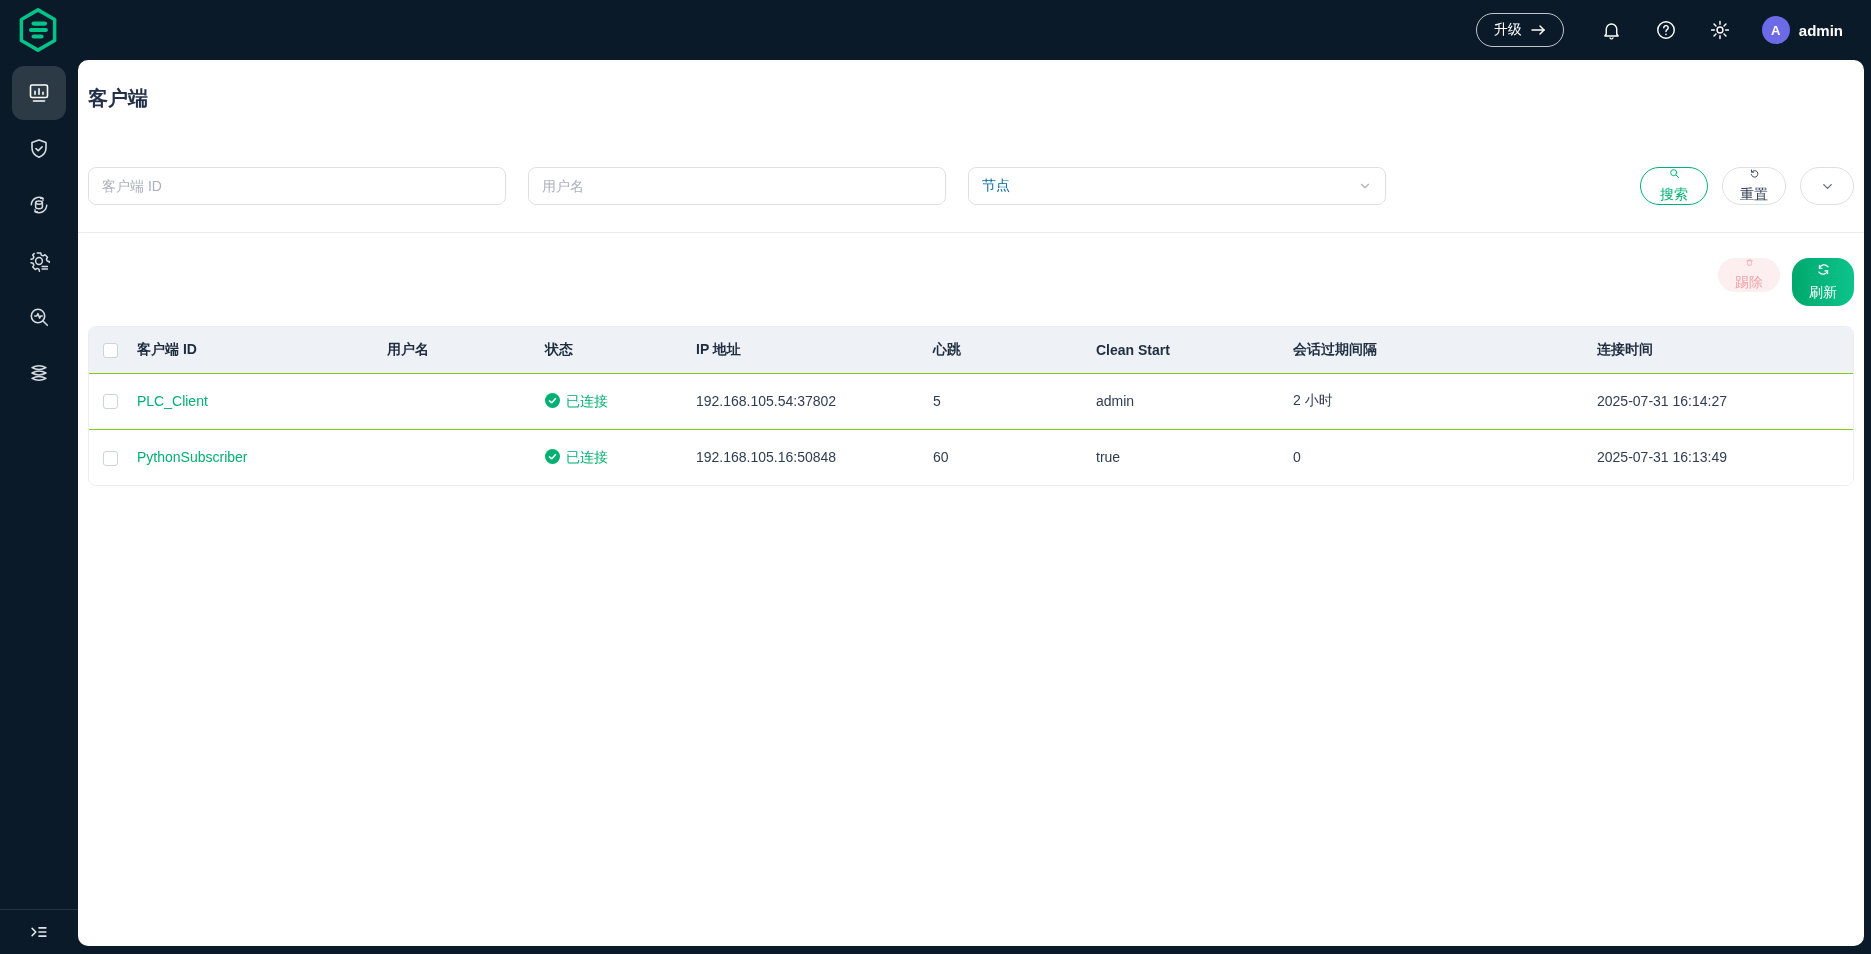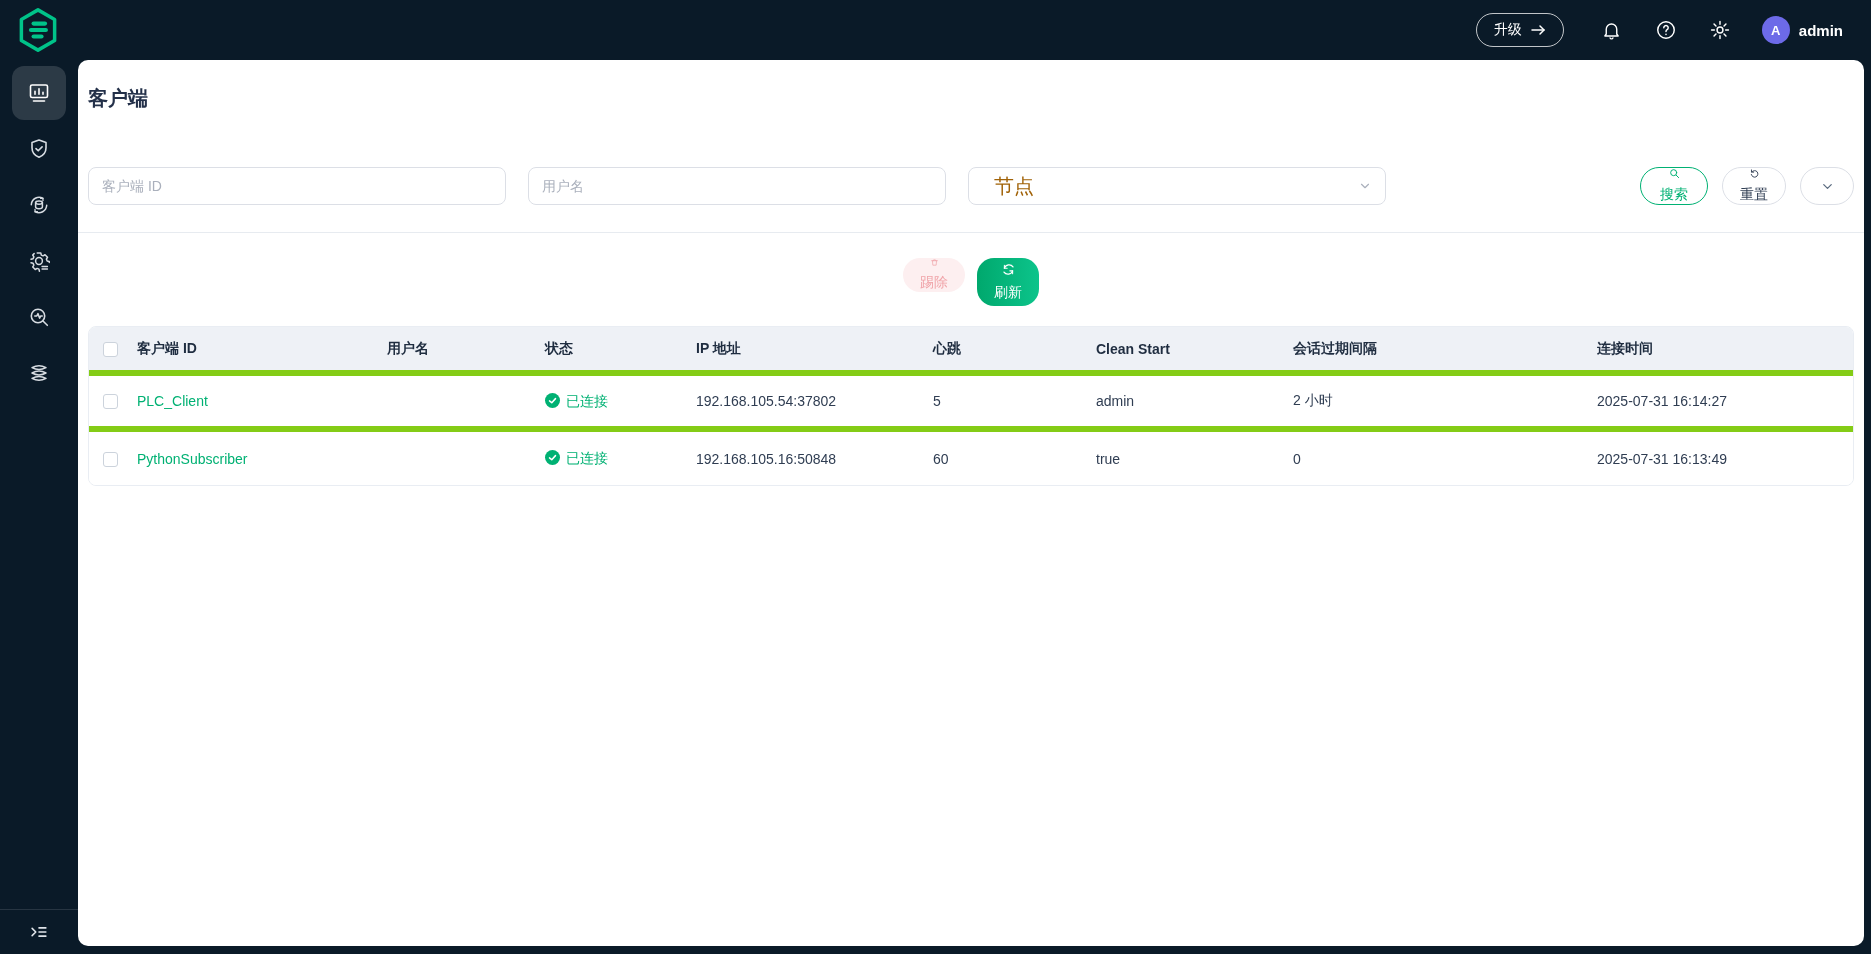--- a/index.html
+++ b/index.html
@@ -42,39 +42,39 @@
   .text-input {
     width:418px; height:38px; border:1px solid #dcdfe6; border-radius:8px;
     padding:0 13px; font-size:14px; color:#2f3d52; outline:none; background:#fff;
     font-family:"Liberation Sans", sans-serif;
   }
   .text-input::placeholder { color:#aab0bc; }
   .select-box {
     width:418px; height:38px; border:1px solid #dcdfe6; border-radius:8px;
     display:flex; align-items:center; justify-content:space-between; padding:0 13px; cursor:pointer; background:#fff;
   }
-  .select-placeholder { color:#a16207; font-size:20px;margin-left:12px; }
+  .select-placeholder { color:#0369a1; font-size:14px; }
   .filter-actions { margin-left:auto; display:flex; align-items:center; gap:14px; }
   .btn { font-family:"Liberation Sans", sans-serif; font-size:14px; cursor:pointer; display:inline-flex; align-items:center; justify-content:center; gap:7px;flex-direction:column; }
   .btn-search { height:38px; padding:0 19px; border-radius:19px; border:1px solid #00b173; color:#00b173; background:#fff; }
   .btn-reset  { height:38px; padding:0 17px; border-radius:19px; border:1px solid #dcdfe6; color:#2f3d52; background:#fff; }
   .btn-fold   { height:38px; width:54px; border-radius:19px; border:1px solid #dcdfe6; background:#fff; color:#5b6b7f; }
 
   .divider { margin:27px -26px 0 -26px; border-top:1px solid #e7ebf0; }
 
   
-  .toolbar { margin-top:25px; display:flex; justify-content:center; gap:12px; }
+  .toolbar { margin-top:25px; display:flex; justify-content:flex-end; gap:12px; }
   .btn-kick { height:34px; padding:0 17px; border-radius:17px; border:none; background:#fdeff0; color:#f0a3a8; cursor:not-allowed; }
   .btn-refresh { height:48px; padding:0 17px; border-radius:17px; border:none; background:linear-gradient(90deg,#00a86d,#0cc48b); color:#fff; }
 
   
   .table-wrap { margin-top:20px; border:1px solid #e9edf3; border-radius:8px; overflow:hidden; }
   table { width:100%; border-collapse:collapse; table-layout:fixed; font-size:14px; }
   thead th { background:#eef1f6; height:46px; text-align:left; font-weight:bold; color:#1f2d40; padding:0 6px; }
-  tbody td { height:56px; color:#2f3d52; padding:0 6px; border-top:6px solid #84cc16; background:#fff; }
+  tbody td { height:56px; color:#2f3d52; padding:0 6px; border-top:1px solid #84cc16; background:#fff; }
   th.col-check, td.col-check { padding:0; text-align:center; }
   .checkbox { appearance:none; -webkit-appearance:none; width:15px; height:15px; border:1px solid #ccd3dc; border-radius:3px; background:#fff; vertical-align:middle; cursor:pointer; }
   .client-link { color:#00b173; cursor:pointer; }
   .status-badge { display:inline-flex; align-items:flex-start; gap:6px; color:#00b173; }
   .status-dot { width:15px; height:15px; border-radius:50%; background:#00b173; display:inline-grid; place-items:center; flex:none; }
 </style>
 </head>
 <body>
 
 <header class="topbar">

